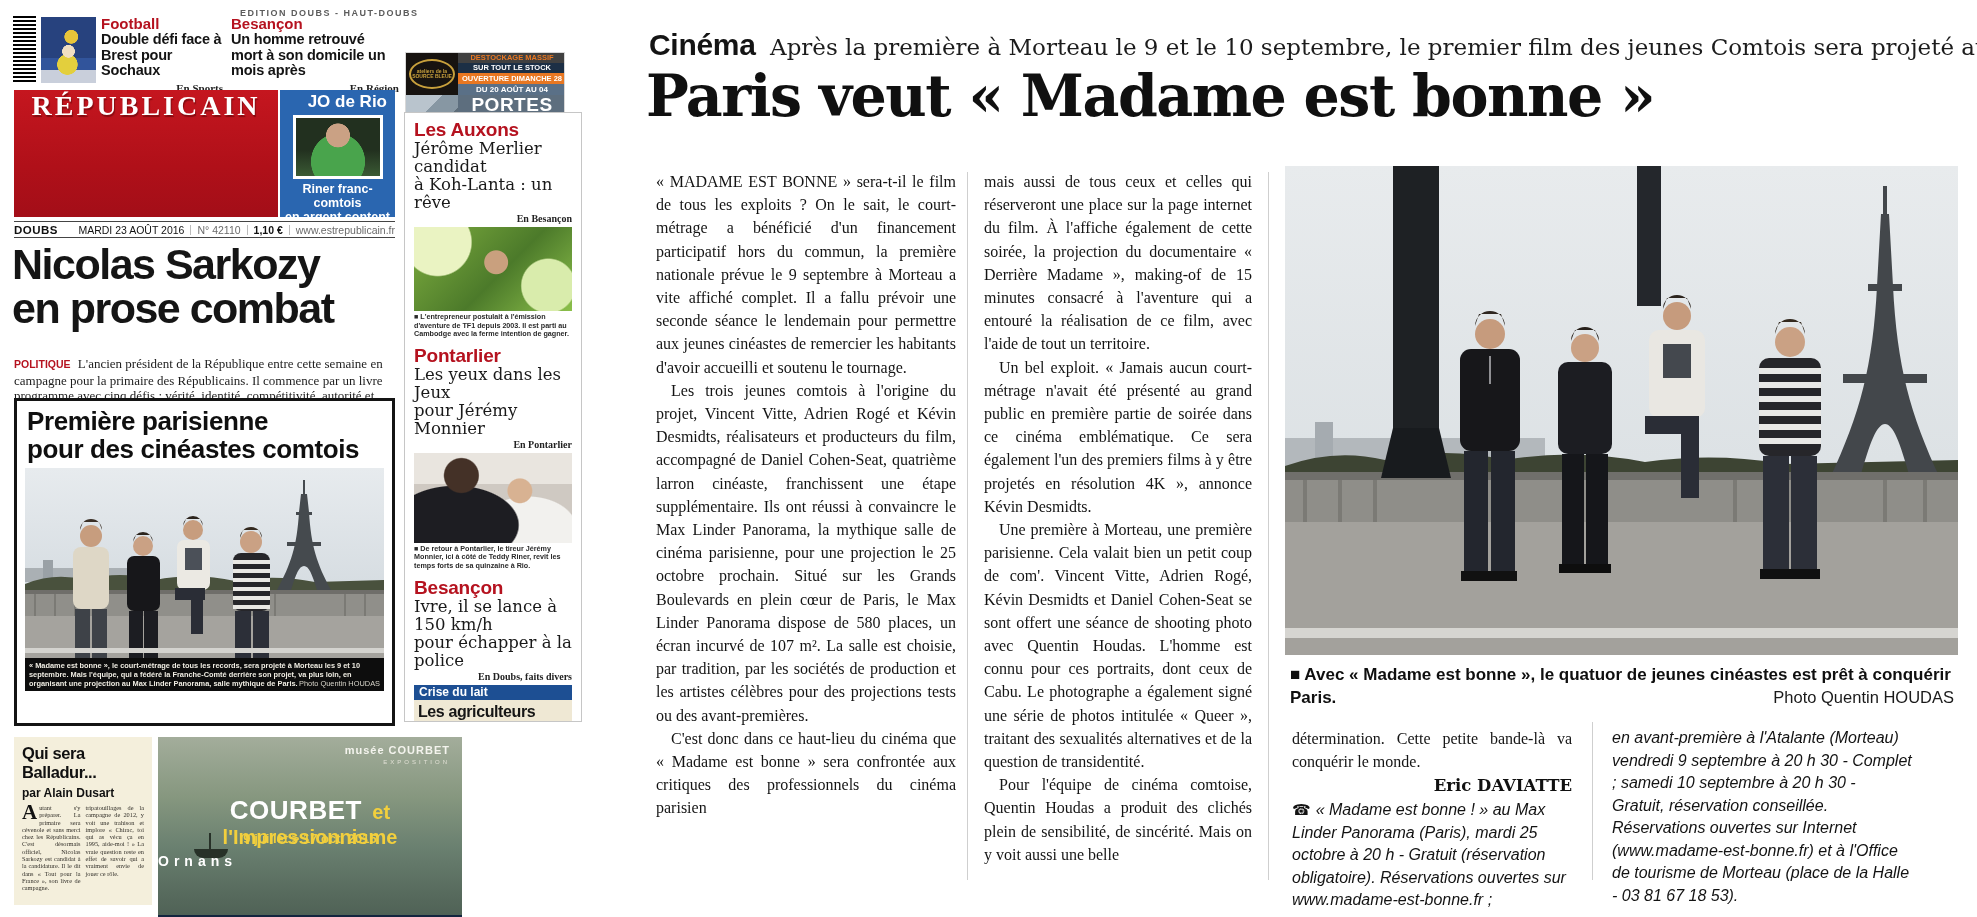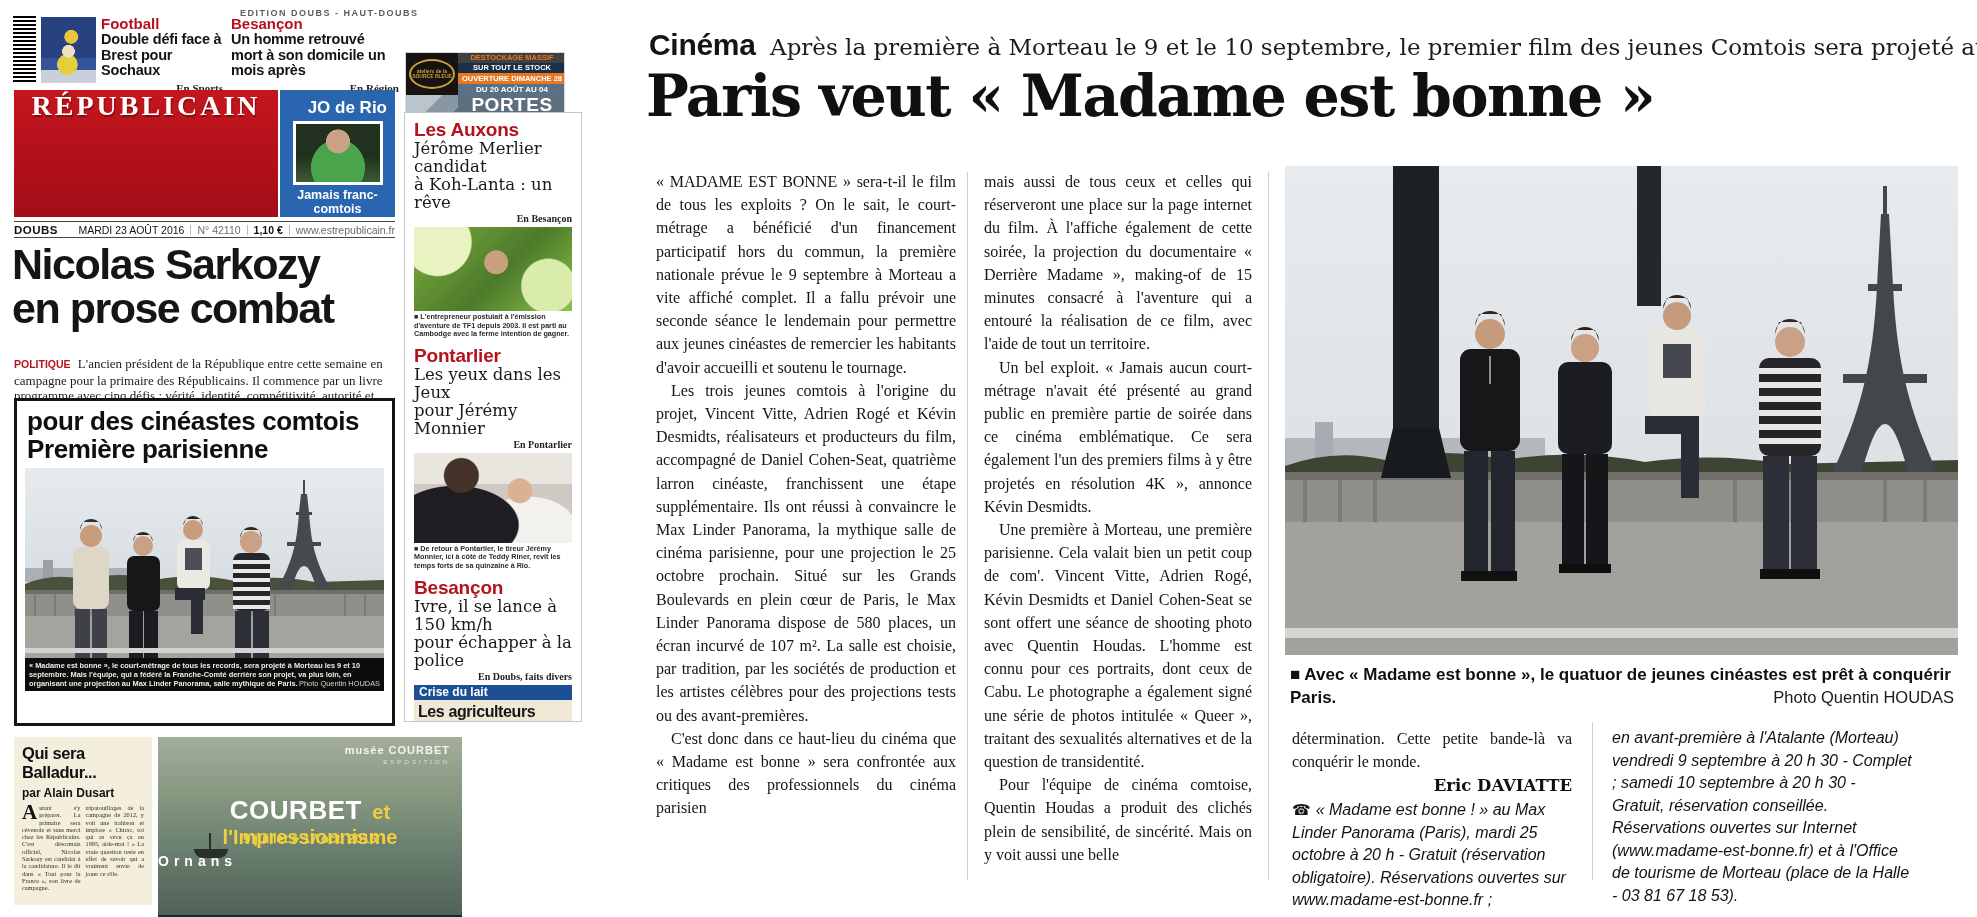--- a/index.html
+++ b/index.html
@@ -53,21 +53,21 @@
 
   
   .mast-red{position:absolute;left:14px;top:90px;width:264px;height:127px;
       background:linear-gradient(180deg,#c5161f 0%,#b01019 60%,#a30e18 100%);
       color:#fff;text-align:center;font-family:"Liberation Serif",serif;}
   .mast-l1{font-size:64px;font-weight:bold;line-height:72px;letter-spacing:2px;
            text-shadow:2px 3px 2px rgba(60,0,0,.45);}
   .mast-l2{font-size:28px;font-weight:bold;letter-spacing:3px;margin-top:0;
            text-shadow:1px 2px 1px rgba(60,0,0,.45);}
   .jo-box{position:absolute;left:280px;top:90px;width:115px;height:127px;background:#2a66b0;color:#fff;}
-  .jo-kicker{text-align:right;font-weight:800;font-size:17px;padding:8px 8px 3px;}
+  .jo-kicker{text-align:right;font-weight:800;font-size:17px;padding:2px 8px 3px;}
   .jo-photo{margin:0 auto;width:84px;height:58px;border:3px solid #fff;
       background:
         radial-gradient(circle at 50% 30%,#caa184 0 20%,rgba(0,0,0,0) 21%),
         radial-gradient(ellipse at 50% 75%,#49a44c 0 45%,rgba(0,0,0,0) 46%),
         linear-gradient(180deg,#22301f 0 55%,#3a5a34 100%);}
   .jo-cap{text-align:center;font-weight:800;font-size:12.5px;line-height:14px;padding-top:3px;}
 
   .dateline{position:absolute;left:14px;top:221px;width:381px;height:17px;
       border-top:1px solid #444;border-bottom:1px solid #444;display:flex;
       align-items:center;font-size:10.5px;box-sizing:border-box;}
@@ -222,21 +222,21 @@
     </div>
   </div>
 
   <div class="mast-red">
     <div class="mast-l2">RÉPUBLICAIN</div>
   </div>
   <div class="jo-box">
     <div class="jo-kicker">JO de Rio</div>
     <div class="jo-photo"></div>
     <div class="jo-cap">
-      <div>Jamais franc-comtois</div>
+      <div>Riner franc-comtois</div>
       <div>en argent content</div>
     </div>
   </div>
 
   <div class="dateline">
     <span class="dl-zone">DOUBS</span>
     <span class="dl-date">MARDI 23 AOÛT 2016</span>
     <span class="dl-sep"></span>
     <span class="dl-issue">N° 42110</span>
     <span class="dl-sep"></span>
@@ -251,22 +251,22 @@
   </div>
 
   <p class="politique">
     <span class="pol-label">POLITIQUE</span>
     <span>L'ancien président de la République entre cette semaine en campagne pour la primaire des Républicains. Il commence par un livre programme avec cinq défis : vérité, identité, compétitivité, autorité et liberté. Suivra un premier meeting jeudi.</span>
     <span class="pol-ref serif">En France-Monde</span>
   </p>
 
   <div class="feature">
     <div class="f-title">
+      <div>Première parisienne</div>
       <div>pour des cinéastes comtois</div>
-      <div>Première parisienne</div>
     </div>
     <svg class="f-photo" viewBox="0 0 359 190" preserveAspectRatio="none">
       <defs>
         <linearGradient id="sky1" x1="0" y1="0" x2="0" y2="1">
           <stop offset="0" stop-color="#e7ebee"></stop>
             <stop offset="1" stop-color="#ccd4da"></stop>
         </linearGradient>
       </defs>
       <rect x="0" y="0" width="359" height="190" fill="url(#sky1)"></rect>
       <g>

